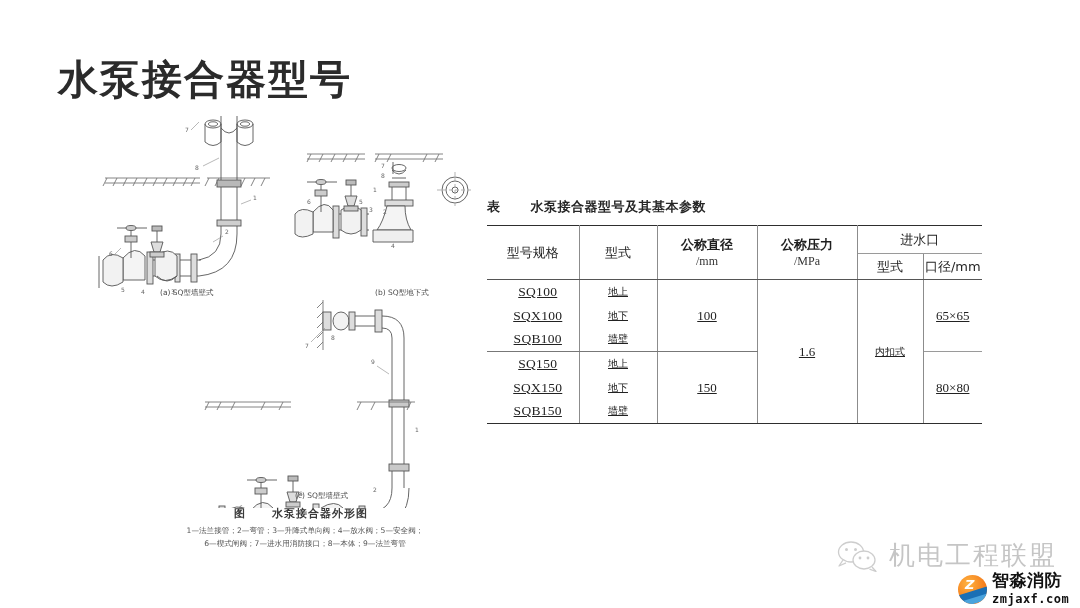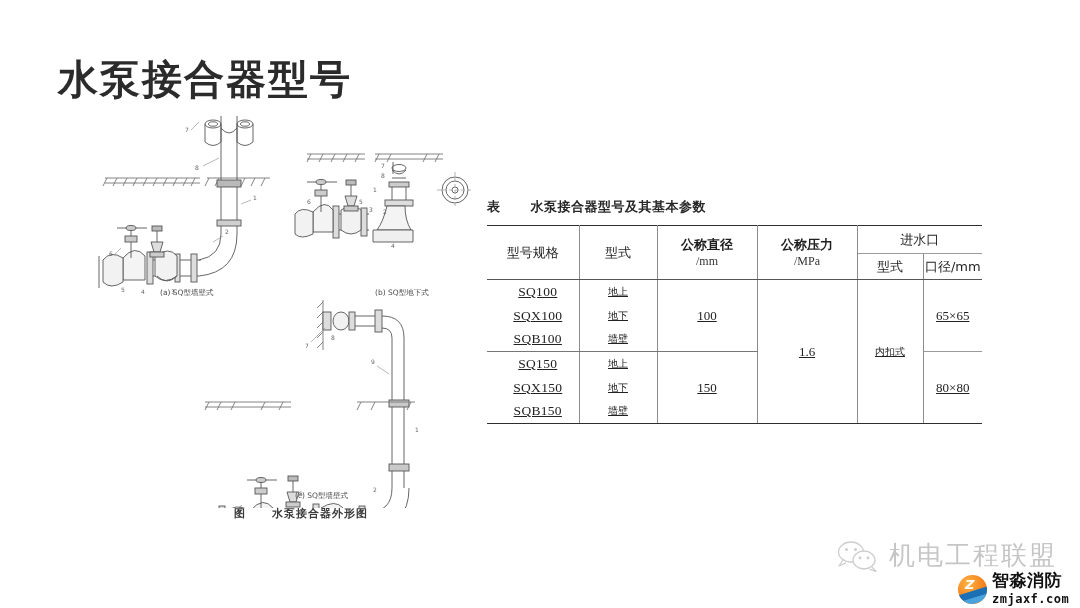--- a/index.html
+++ b/index.html
@@ -468,20 +468,24 @@
   </svg>
 
   <div class="fig-caption cap-a">(a) SQ型墙壁式</div>
   <div class="fig-caption cap-b">(b) SQ型地下式</div>
   <div class="fig-caption cap-c">(c) SQ型墙壁式</div>
 
   <div class="fig-title">
     <span>图</span><span class="sp"></span><span>水泵接合器外形图</span>
   </div>
 
+  <div class="fig-legend">
+    <div>1—法兰接管；2—弯管；3—升降式单向阀；4—放水阀；5—安全阀；</div>
+    <div>6—楔式闸阀；7—进水用消防接口；8—本体；9—法兰弯管</div>
+  </div>
 </div>
 
 <div class="table-wrap">
 
   <div class="table-caption">
     <span>表</span><span class="gap"></span><span>水泵接合器型号及其基本参数</span>
   </div>
 
   <table class="spec">
     <colgroup>

